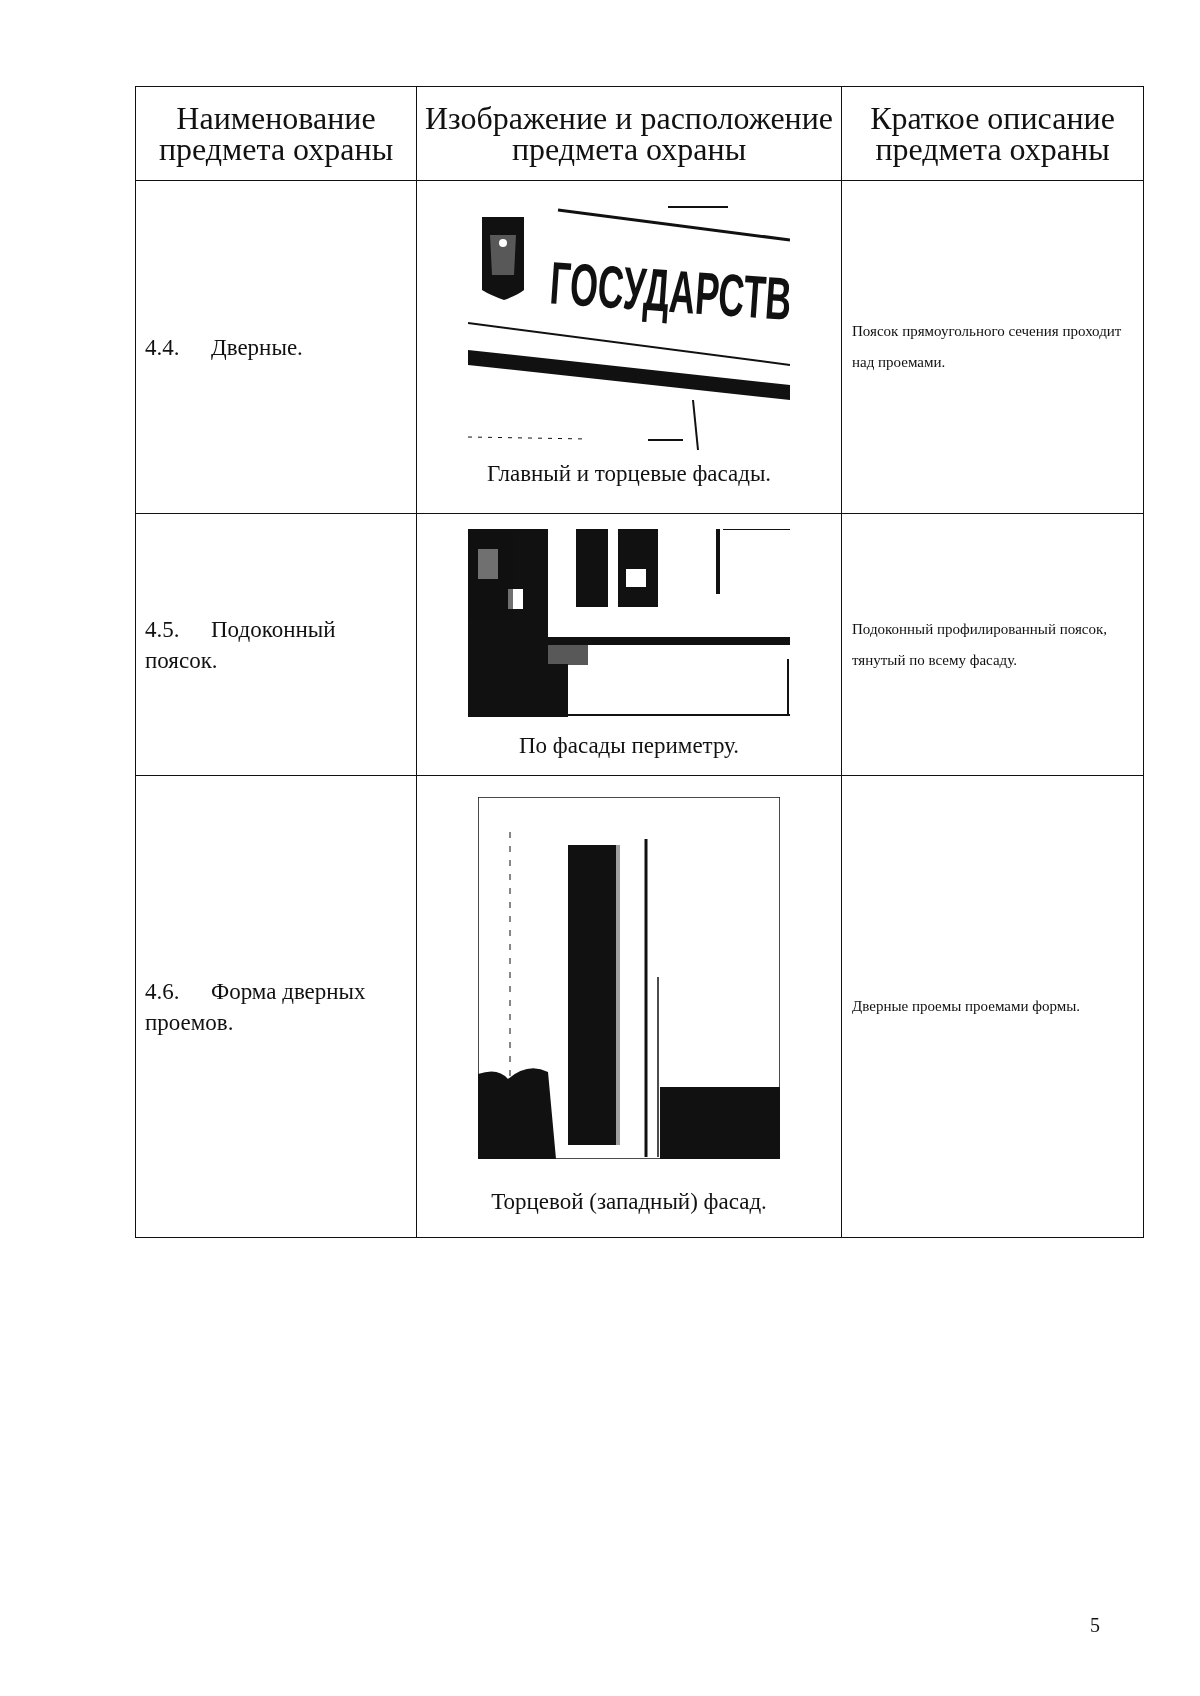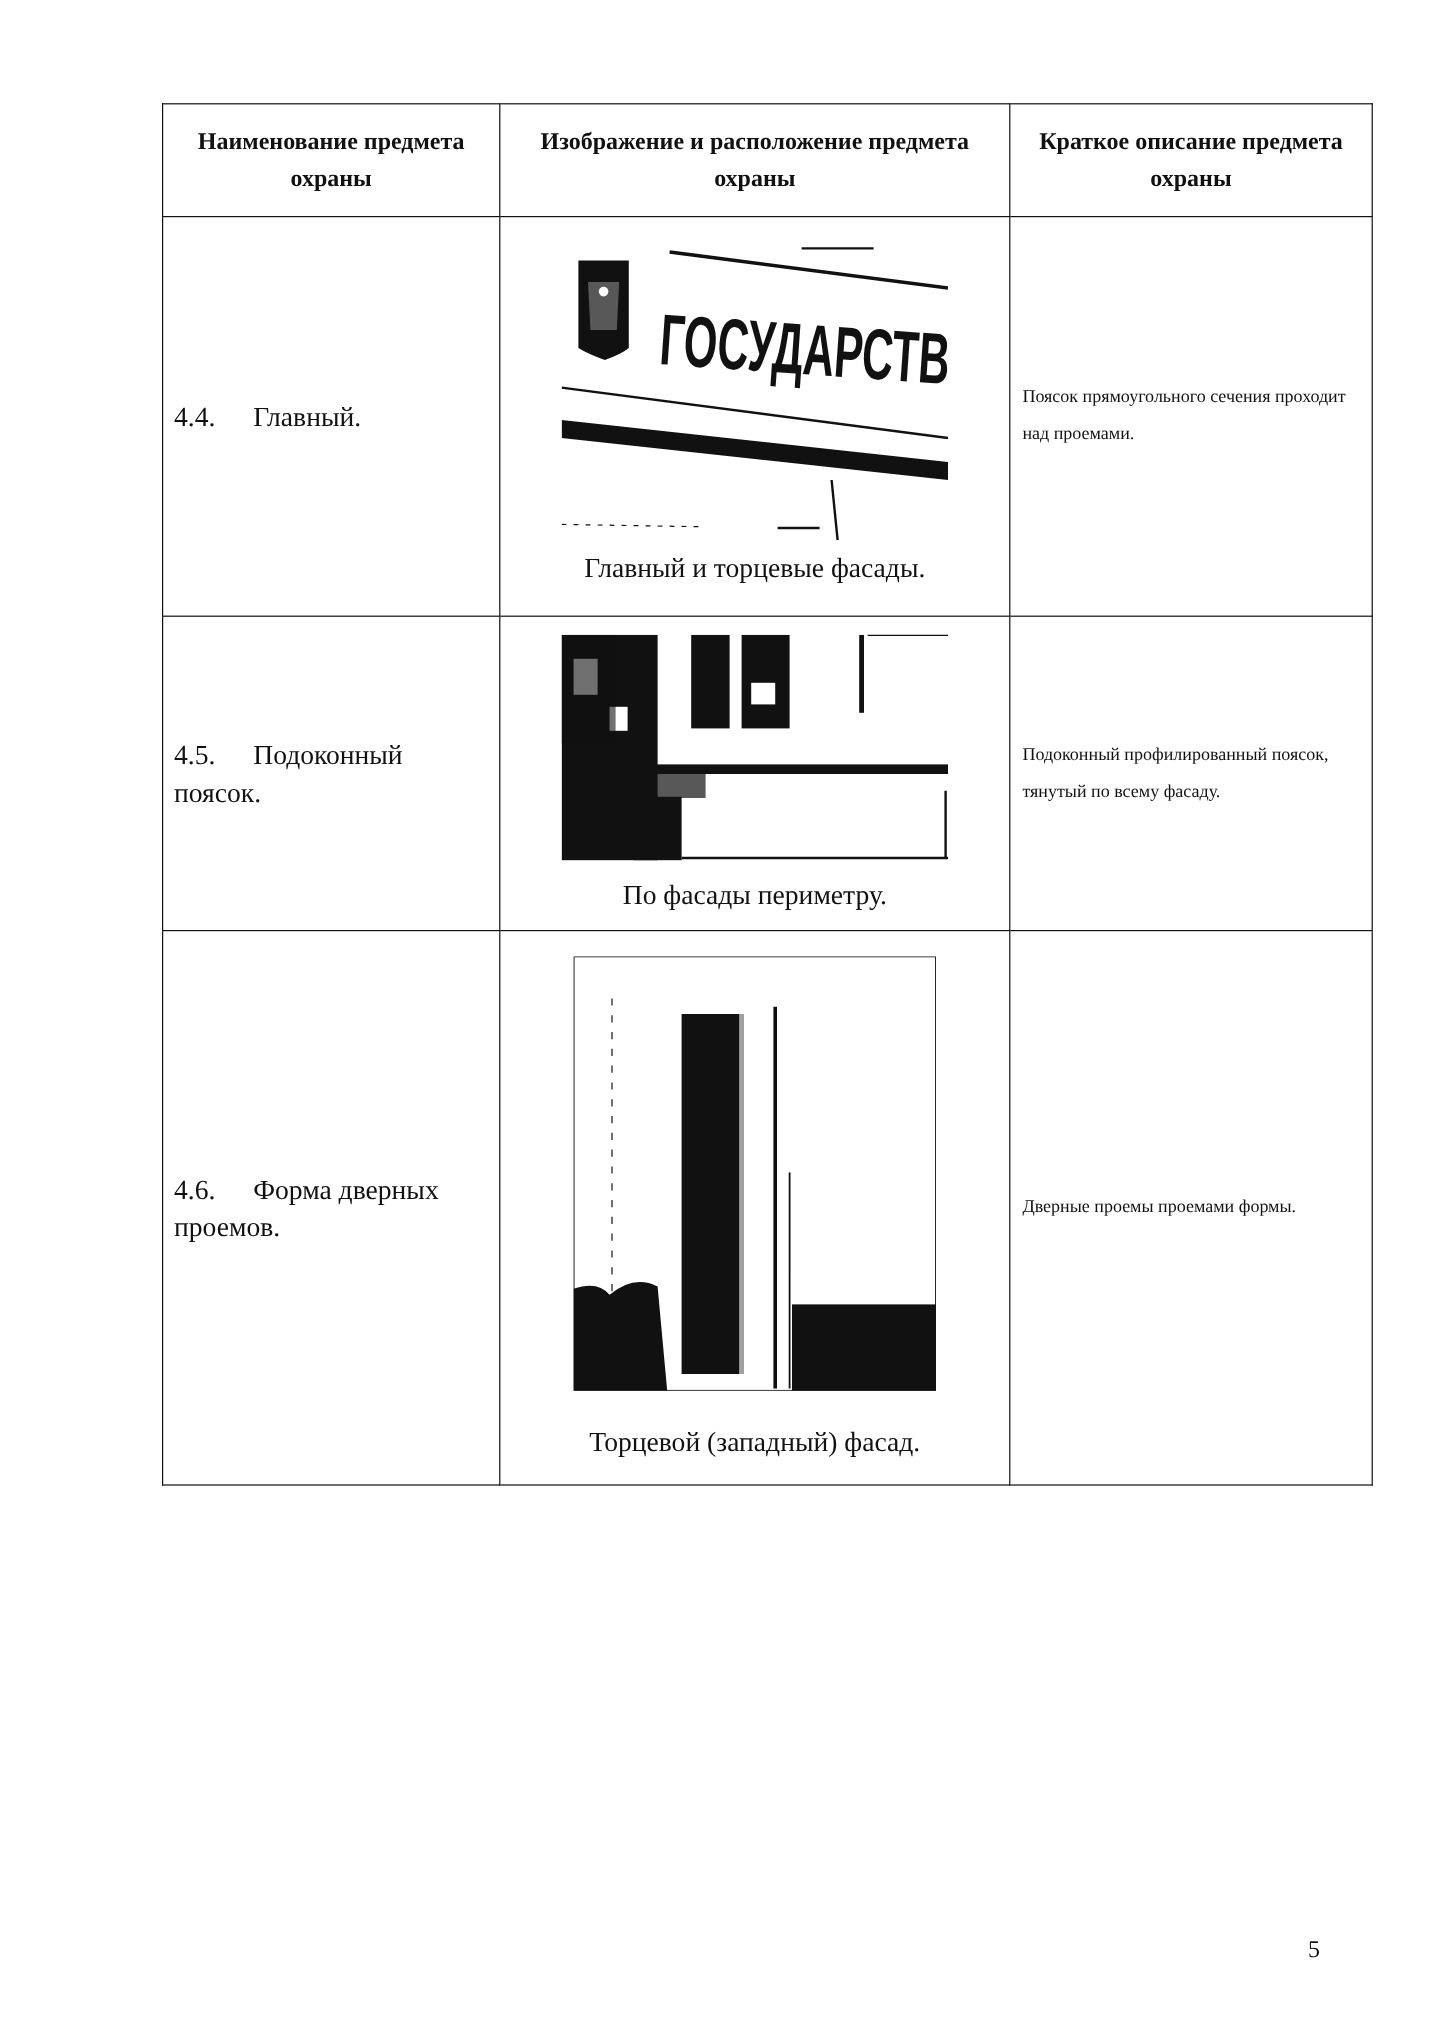--- a/index.html
+++ b/index.html
@@ -2,21 +2,21 @@
 <html><head>
 <meta charset="utf-8">
 <style>
   html, body { margin: 0; padding: 0; background: #ffffff; }
   body { width: 1200px; height: 1696px; position: relative; font-family: "Liberation Serif", serif; color: #111; }
   .table { position: absolute; left: 135px; top: 86px; width: 1008px; border-collapse: collapse; table-layout: fixed; }
   .table td, .table th { border: 1.5px solid #111; vertical-align: middle; padding: 0; }
   .col1 { width: 281px; }
   .col2 { width: 425px; }
   .col3 { width: 302px; }
-  th { font-weight: bold; font-size: 20px; line-height: 31px; text-align: center; height: 93px; }
+  th { font-weight: normal; font-size: 32px; line-height: 31px; text-align: center; height: 93px; }
   .name { font-size: 23px; line-height: 31px; padding: 0 8px 0 9px !important; }
   .name .num { display: inline-block; width: 66px; }
   .desc { font-size: 15px; line-height: 31px; padding: 0 8px 0 10px !important; }
   .imgcell { text-align: center; }
   .caption { font-size: 23px; line-height: 30px; text-align: center; }
   .r1 { height: 333px; }
   .r2 { height: 262px; }
   .r3 { height: 462px; }
   .photo { display: block; margin: 0 auto; }
   .pagenum { position: absolute; left: 1090px; top: 1614px; font-size: 20px; }
@@ -32,21 +32,21 @@
     </colgroup>
   <tbody>
       <tr>
     <th>Наименование предмета охраны</th>
     <th>Изображение и расположение предмета охраны</th>
     <th>Краткое описание предмета охраны</th>
   </tr>
 
   <tr class="r1">
     <td class="name">
-      <span class="num">4.4.</span><span>Главный.</span>
+      <span class="num">4.4.</span><span>Дверные.</span>
     </td>
     <td class="imgcell">
       <svg class="photo" width="322" height="250" viewBox="0 0 322 250">
         <rect width="322" height="250" fill="#fff"></rect>
         <line x1="90" y1="5" x2="322" y2="35" stroke="#111" stroke-width="3"></line>
         <line x1="200" y1="2" x2="260" y2="2" stroke="#111" stroke-width="2"></line>
         <path d="M14 12 L56 12 L56 85 Q50 90 36 95 Q22 90 14 85 Z" fill="#111"></path>
         <path d="M22 30 L48 30 L46 70 L24 70 Z" fill="#fff" opacity="0.3"></path>
         <circle cx="35" cy="38" r="4" fill="#fff"></circle>
         <text x="82" y="100" font-family="Liberation Sans, sans-serif" font-weight="bold" font-size="50" fill="#111" transform="rotate(4 82 100) scale(0.72 1.2) translate(30 -18)">ГОСУДАРСТВЕНН</text>

